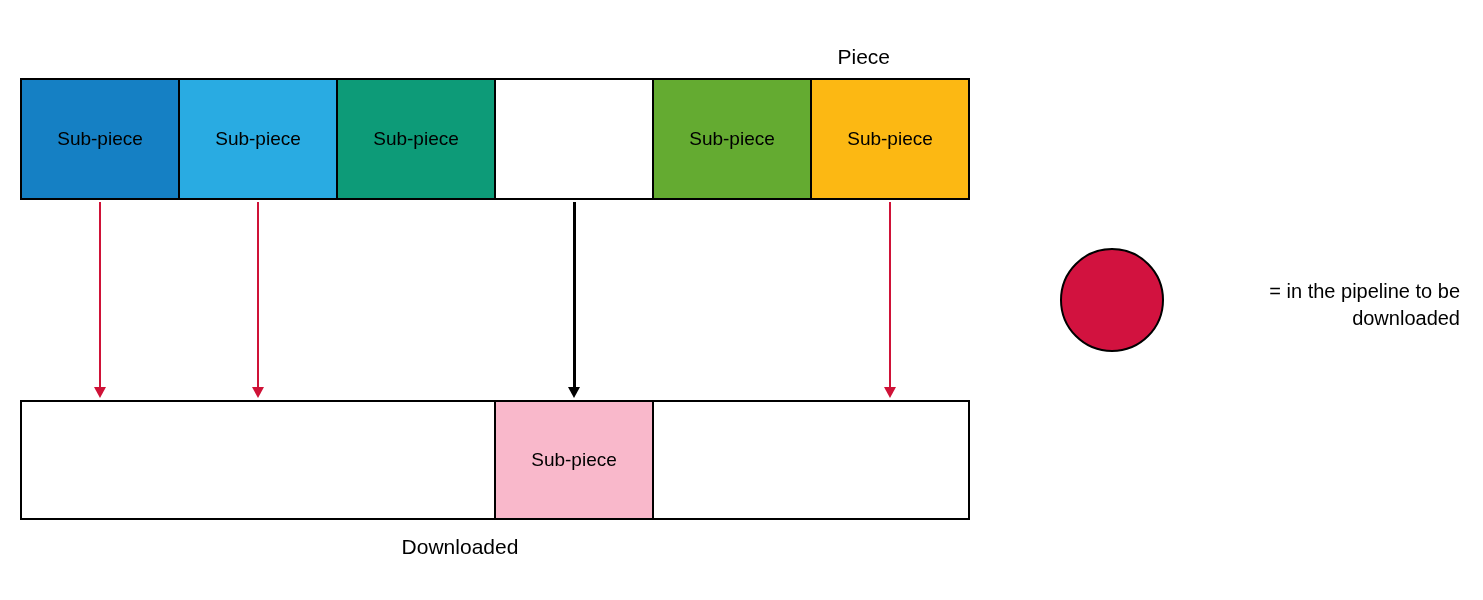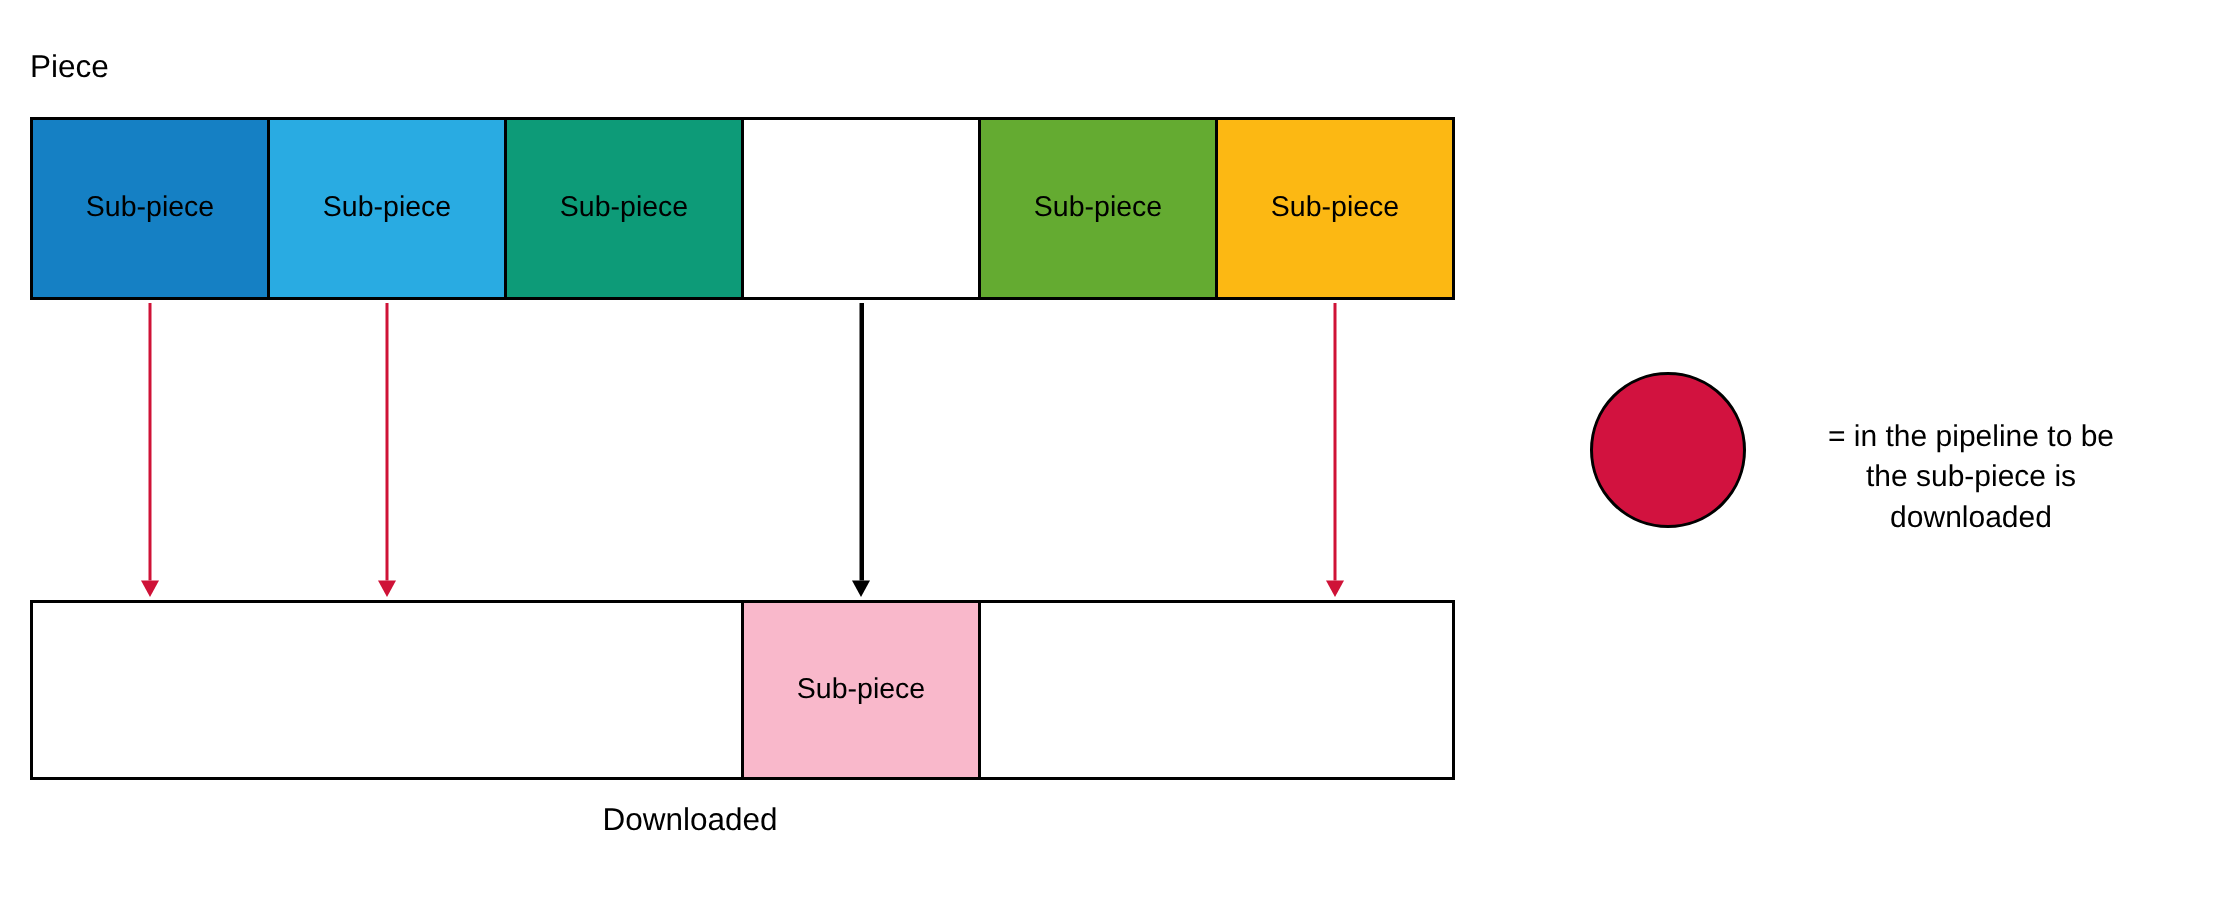--- a/index.html
+++ b/index.html
@@ -10,24 +10,24 @@
   }
   .canvas {
     position: relative;
     width: 1483px;
     height: 600px;
     background: #ffffff;
     overflow: hidden;
   }
   .title {
     position: absolute;
-    top: 33px;
+    top: 45px;
     left: 20px;
     width: 870px;
-    text-align: left;
+    text-align: right;
     font-size: 21px;
     color: #000000;
   }
   .bottom-label {
     position: absolute;
     top: 535px;
     left: 20px;
     width: 880px;
     text-align: center;
     font-size: 21px;
@@ -112,21 +112,21 @@
     height: 104px;
     border-radius: 50%;
     box-sizing: border-box;
     border: 2px solid #000000;
   }
   .legend-text {
     position: absolute;
     top: 278px;
     left: 1168px;
     width: 292px;
-    text-align: center;
+    text-align: right;
     font-size: 20px;
     line-height: 27px;
     color: #000000;
   }
   .legend-text span { display: block; }
 </style>
 </head>
 <body>
 
 <div class="canvas">
@@ -171,17 +171,16 @@
 
   <div class="downloaded-bar"></div>
   <div class="downloaded-cell" style="background-color: rgb(249, 184, 203);">
     <span>Sub-piece</span>
   </div>
   <div class="bottom-label">Downloaded</div>
 
   <div class="legend-circle" style="background-color: rgb(210, 18, 63);"></div>
   <div class="legend-text">
     <span>= in the pipeline to be</span>
-    <span>the sub-piece is</span>
     <span>downloaded</span>
   </div>
 
 </div>
 
 </body></html>

